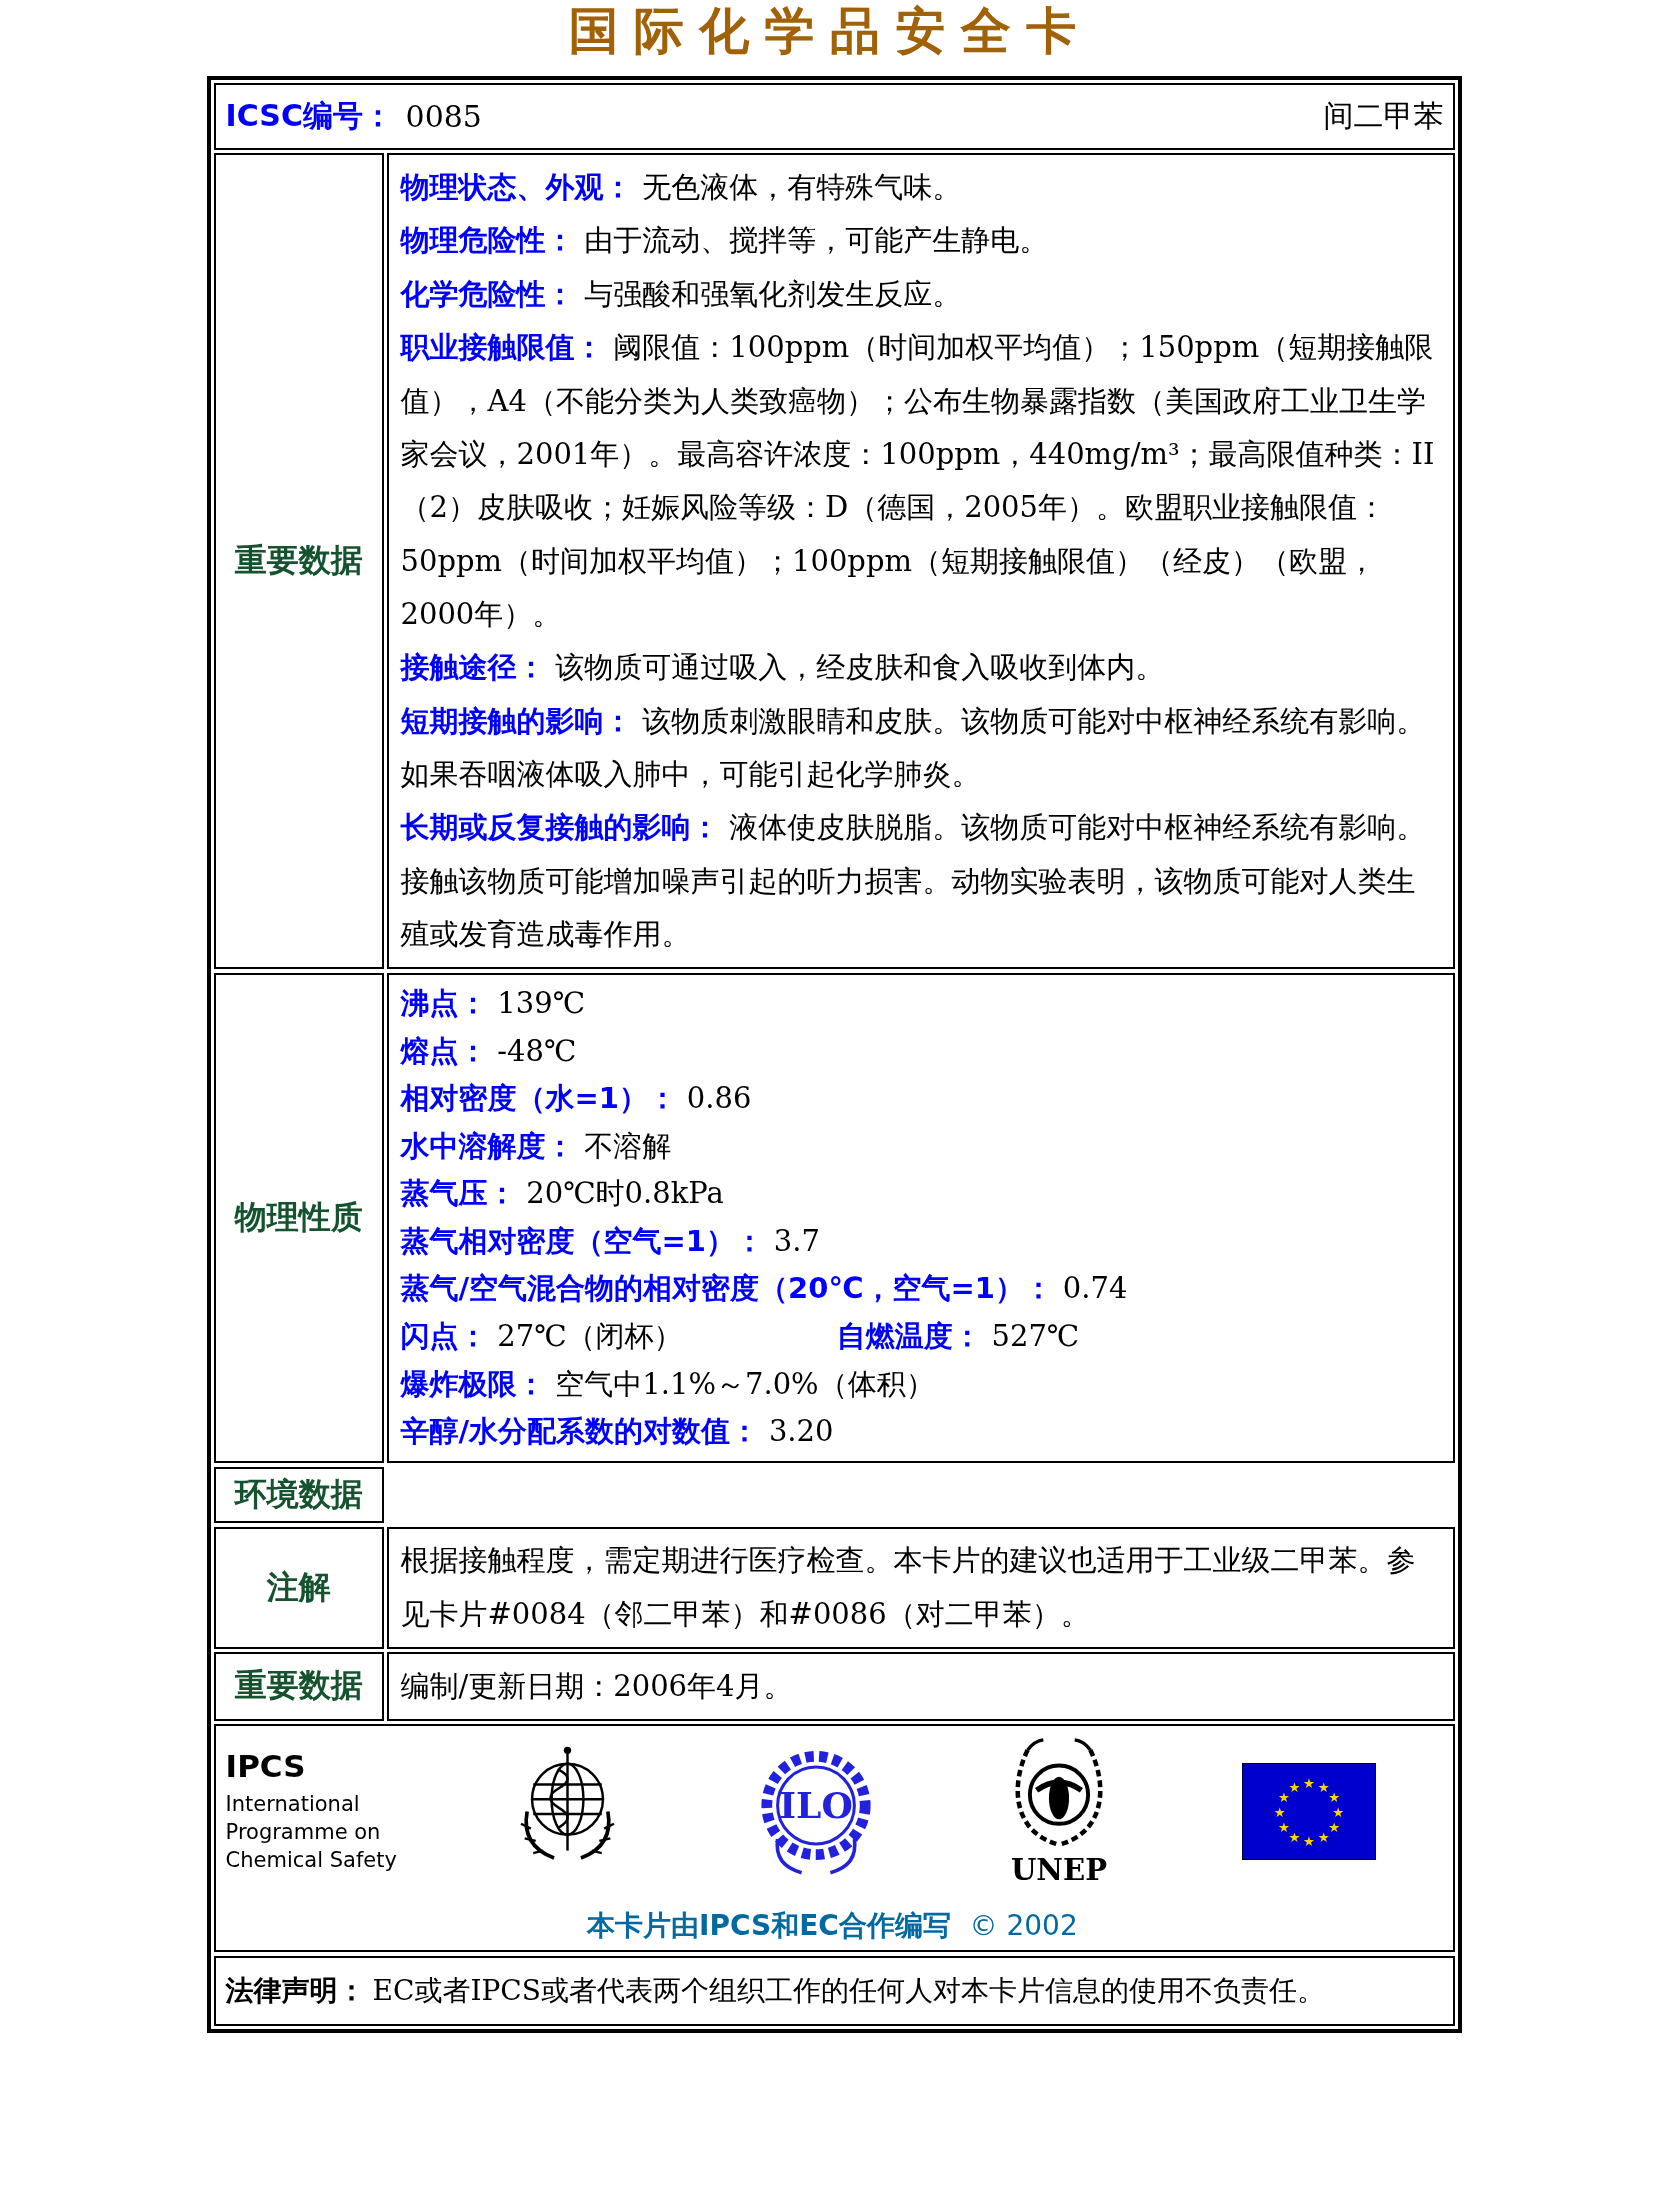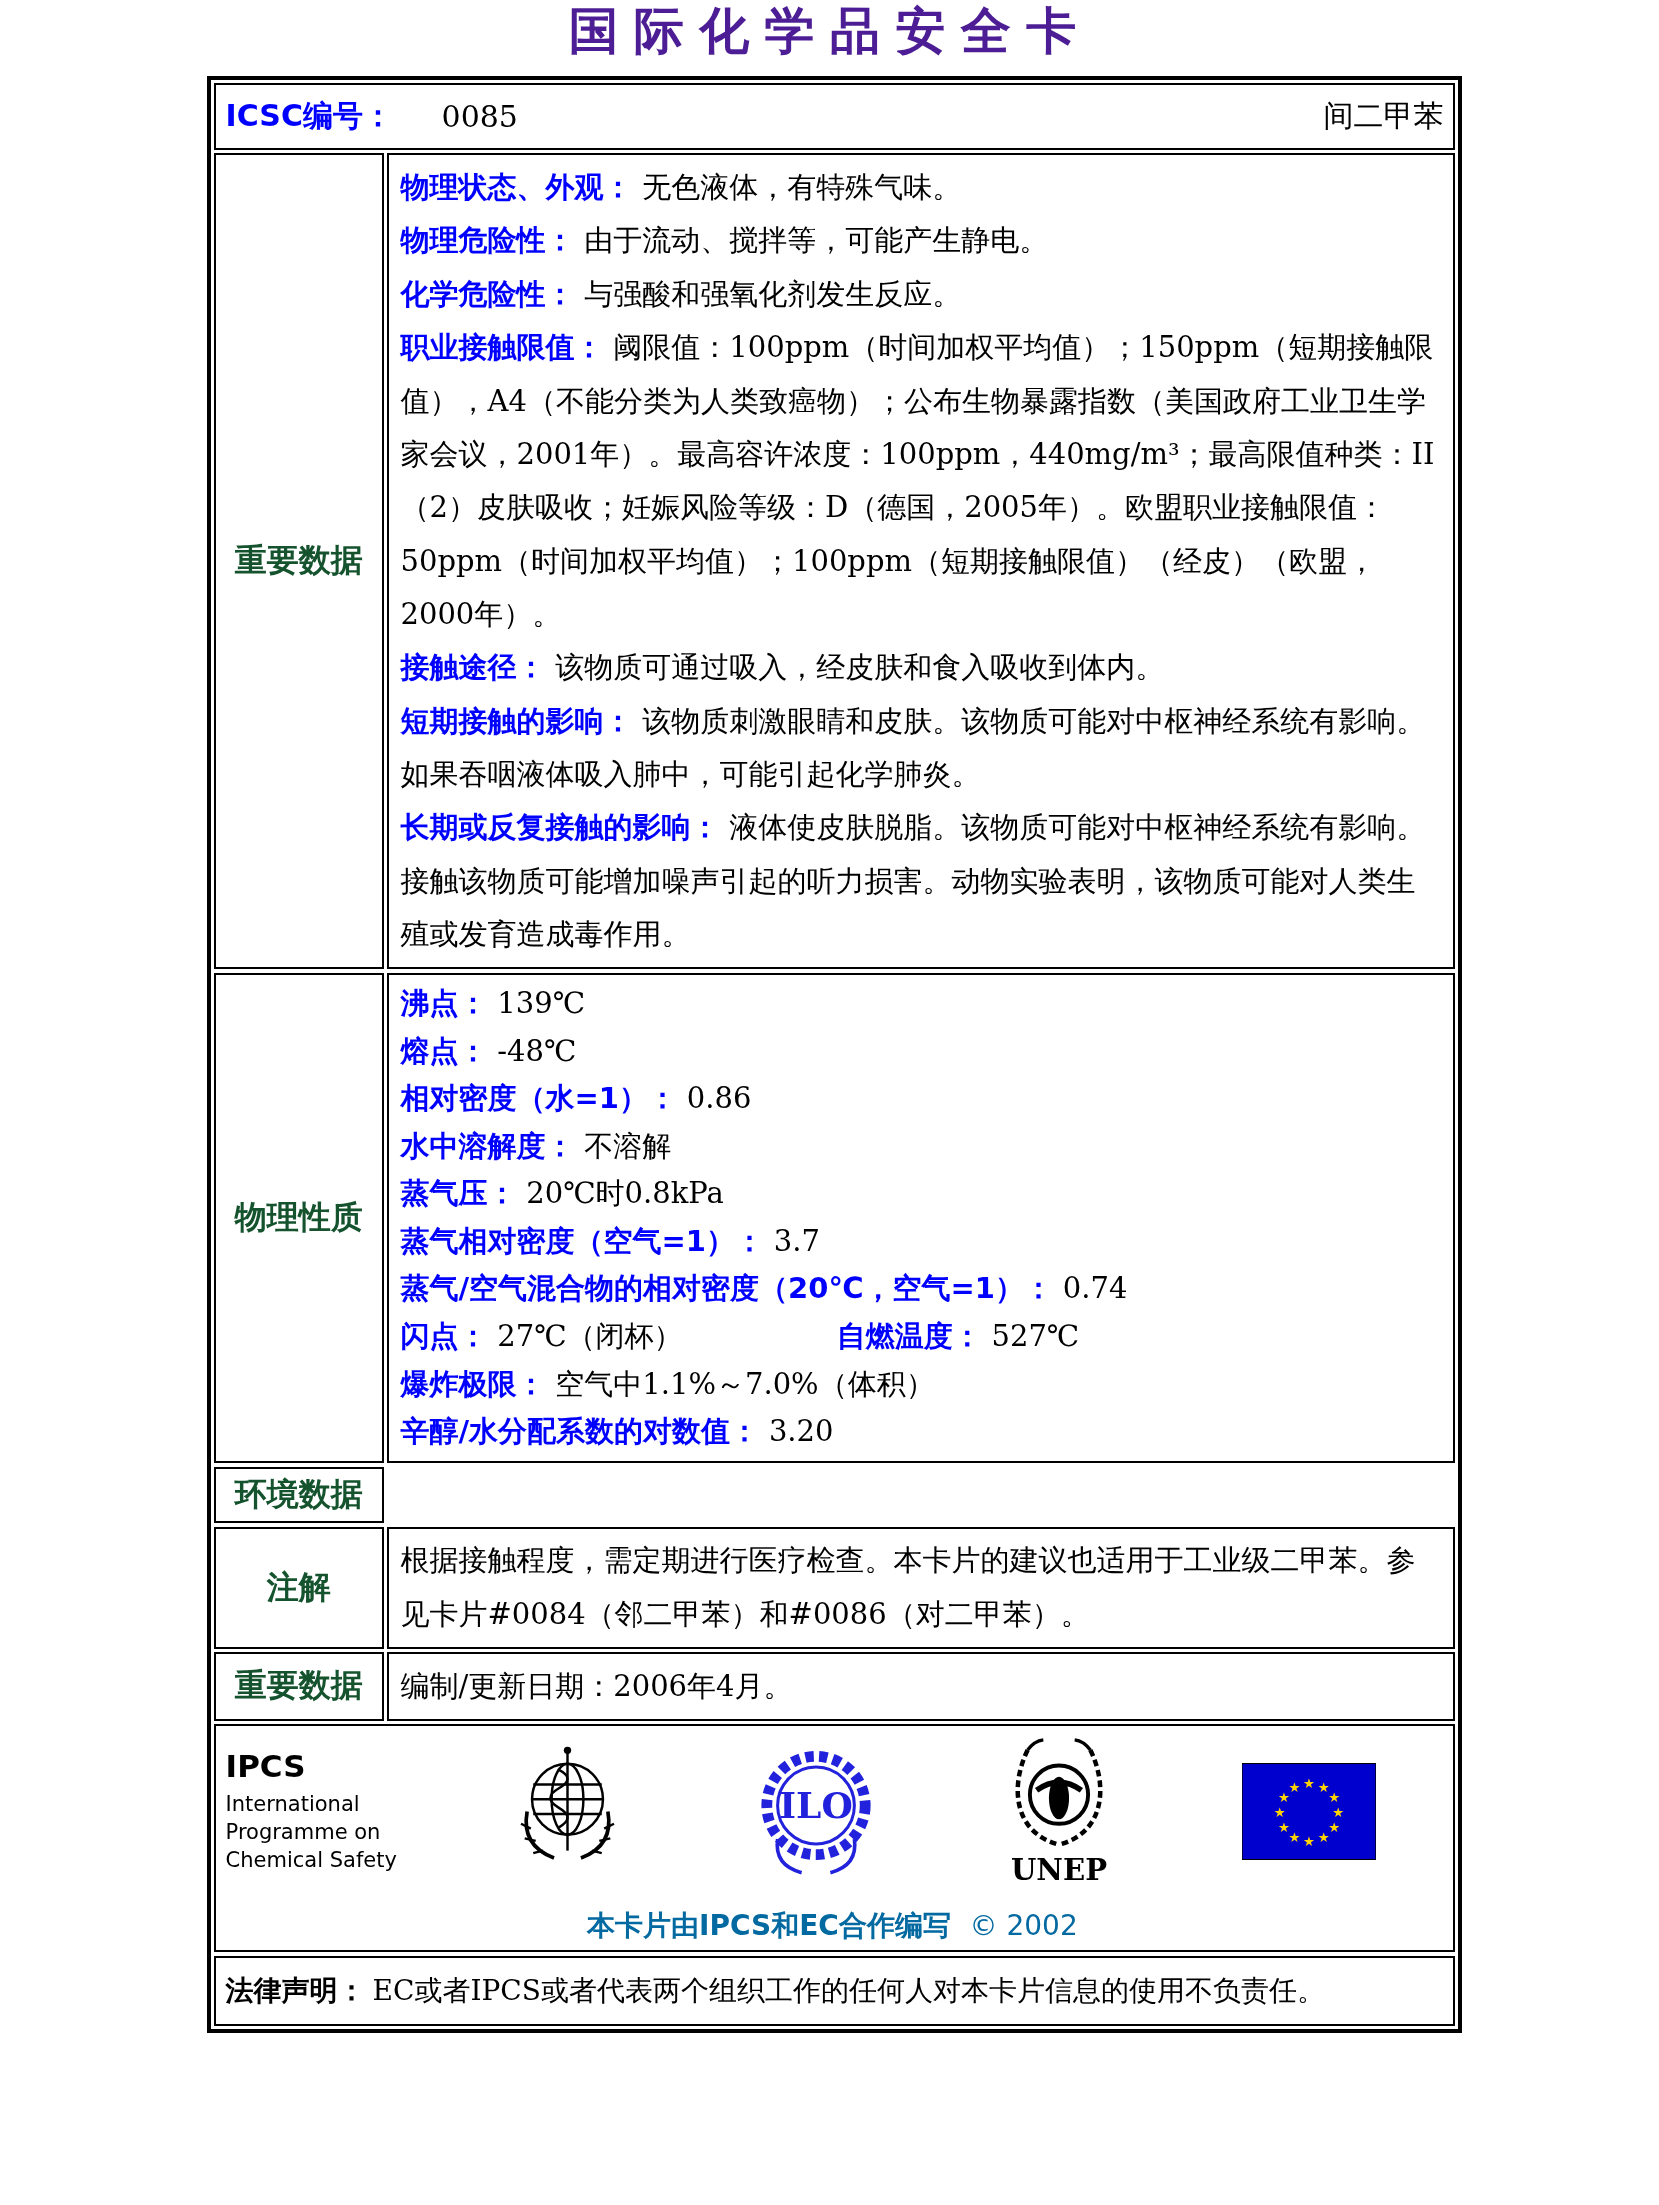--- a/index.html
+++ b/index.html
@@ -9,36 +9,36 @@
     font-family:"DejaVu Serif", serif;
     color:#000;
   }
   .page-title{
     margin:0; padding-top:4.2px;
     text-align:center;
     font-family:"DejaVu Sans", sans-serif;
     font-weight:bold;
     font-size:50px;
     letter-spacing:15.4px;
-    color:#4c1d95;
+    color:#a16207;
     line-height:1.08;
   }
   .card{
     box-sizing:border-box;
     margin-left:207px;
     margin-top:18px;
     width:1255px;
     border:4.9px solid #000;
     padding:2.8px;
     background:#fff;
   }
   .row{ display:flex; gap:3.5px; margin-bottom:3.5px; }
   .row:last-child{ margin-bottom:0; }
   .cell{ box-sizing:border-box; border:2.8px solid #000; background:#fff; }
-  .full{ flex:1;gap:36px; }
+  .full{ flex:1; }
   
   .header-cell{
     display:flex; align-items:center;
     min-height:67px; padding:0 9.8px;
     font-size:30px;
   }
   .blue-label{
     color:#0000FE; font-weight:bold;
     font-family:"DejaVu Sans", sans-serif;
   }

